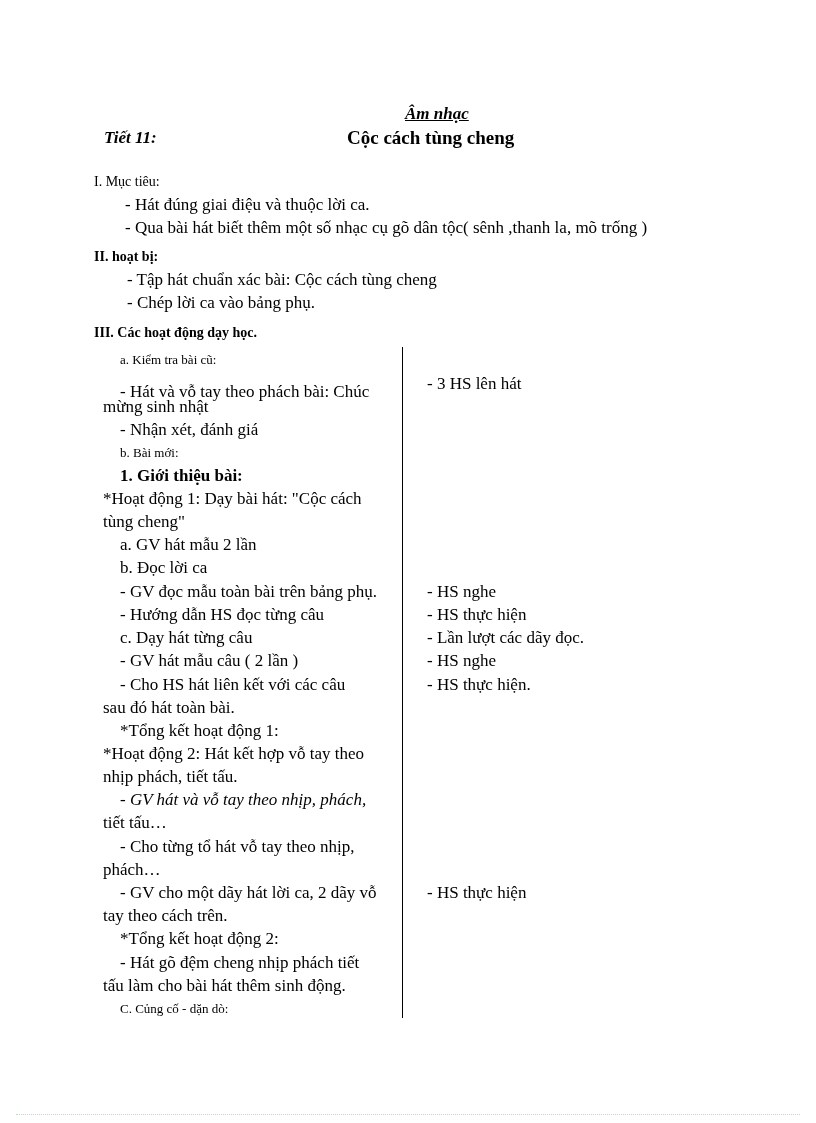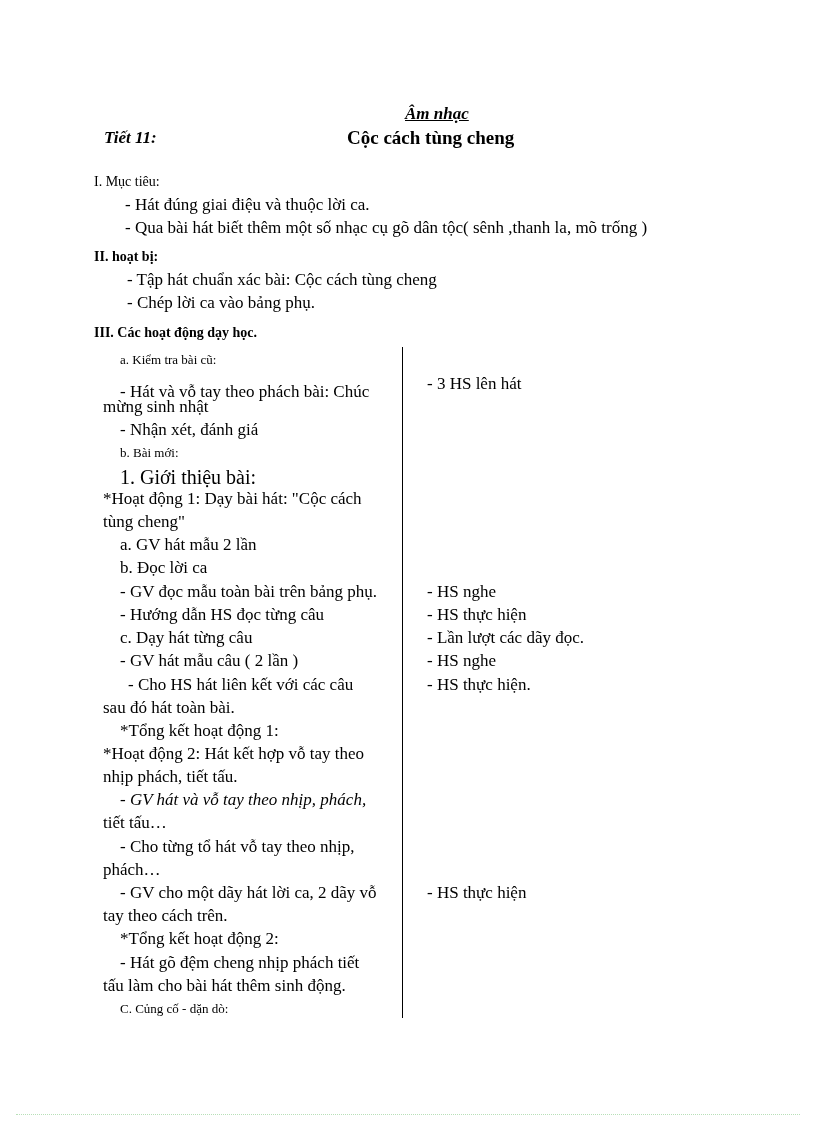--- a/index.html
+++ b/index.html
@@ -6,21 +6,21 @@
     body { width: 816px; height: 1123px; position: relative; overflow: hidden;
            font-family: "Liberation Serif", "DejaVu Serif", serif; color: #000; }
     .abs { position: absolute; white-space: nowrap; }
     .subject { left: 405px; top: 104px; font-size: 17px; font-weight: bold; font-style: italic; text-decoration: underline; }
     .lesson-num { left: 104px; top: 128px; font-size: 17px; font-weight: bold; font-style: italic; }
     .song-title { left: 347px; top: 127px; font-size: 19px; font-weight: bold; }
     .sec { font-size: 14px; }
     .sec-b { font-size: 14px; font-weight: bold; }
     .line { font-size: 17px; }
     .small-b { font-size: 13px; font-weight: normal; }
-    .big-b { font-size: 20px; font-weight: normal; }
+    .big-b { font-size: 17px; font-weight: bold; }
     .u { }
     .divider { position: absolute; left: 402px; top: 347px; width: 1px; height: 671px; background: #000; }
     .footer-rule { position: absolute; left: 16px; right: 16px; top: 1114px; border-top: 1px dotted #b8e0b8; }
   </style>
 </head>
 <body>
 
 <div>
   <div class="abs subject">Âm nhạc</div>
   <div class="abs lesson-num">Tiết 11:</div>
@@ -47,21 +47,21 @@
   <div class="abs line" style="left:103px; top:489px;">
     <span class="u">*Hoạt  động 1</span><span>: Dạy bài hát: "Cộc cách</span>
   </div>
   <div class="abs line" style="left:103px; top:512px;">tùng cheng"</div>
   <div class="abs line" style="left:120px; top:535px;">a. GV hát mẫu 2 lần</div>
   <div class="abs line" style="left:120px; top:558px;">b. Đọc lời  ca</div>
   <div class="abs line" style="left:120px; top:582px;">- GV đọc mẫu toàn bài trên bảng phụ.</div>
   <div class="abs line" style="left:120px; top:605px;">- Hướng  dẫn HS  đọc từng câu</div>
   <div class="abs line" style="left:120px; top:628px;">c. Dạy hát từng câu</div>
   <div class="abs line" style="left:120px; top:651px;">- GV hát mẫu câu ( 2 lần  )</div>
-  <div class="abs line" style="left:128px; top:675px;">- Cho HS hát liên kết với các câu</div>
+  <div class="abs line" style="left:120px; top:675px;">- Cho HS hát liên kết với các câu</div>
   <div class="abs line" style="left:103px; top:698px;">sau đó hát toàn bài.</div>
   <div class="abs line" style="left:120px; top:721px;">*Tổng kết hoạt động 1:</div>
   <div class="abs line" style="left:103px; top:744px;">
     <span class="u">*Hoạt  động 2:</span><span> Hát kết hợp vỗ tay theo</span>
   </div>
   <div class="abs line" style="left:103px; top:767px;">nhịp phách, tiết tấu.</div>
   <div class="abs line" style="left:120px; top:790px;font-style:italic;">- GV hát và vỗ tay theo nhịp, phách,</div>
   <div class="abs line" style="left:103px; top:813px;">tiết tấu…</div>
   <div class="abs line" style="left:120px; top:837px;">- Cho từng tổ hát vỗ tay theo nhịp,</div>
   <div class="abs line" style="left:103px; top:860px;">phách…</div>

